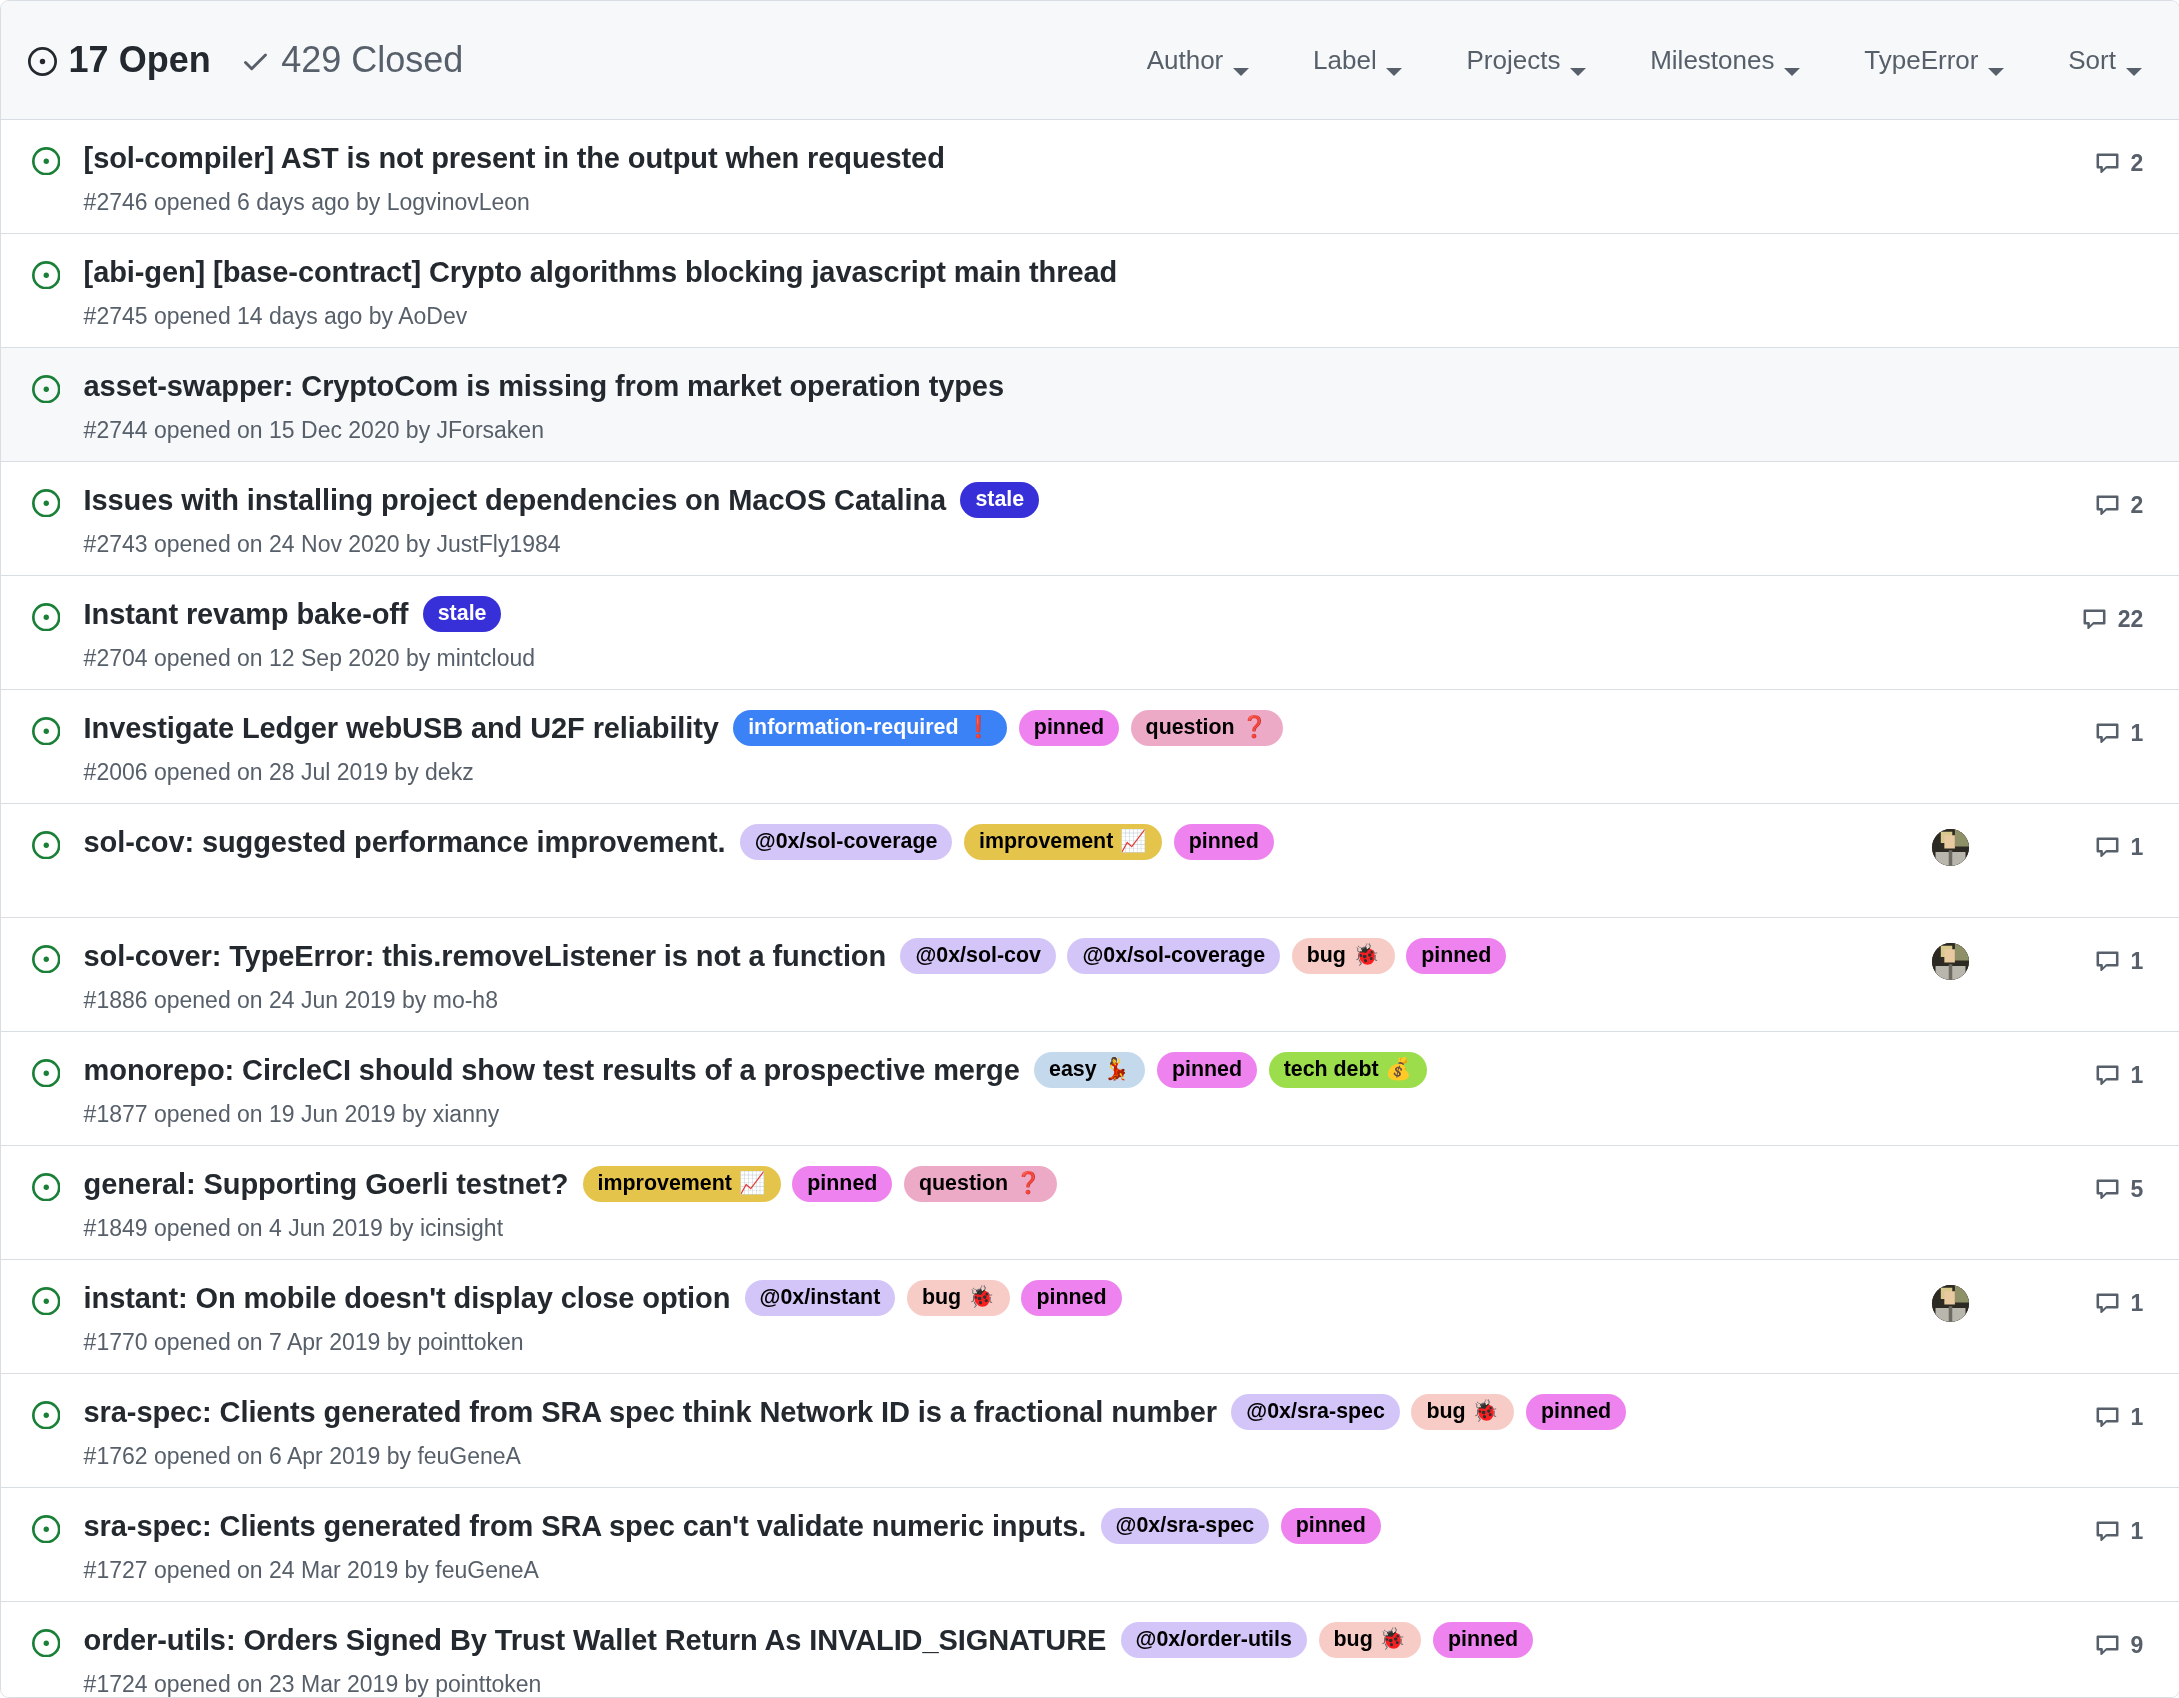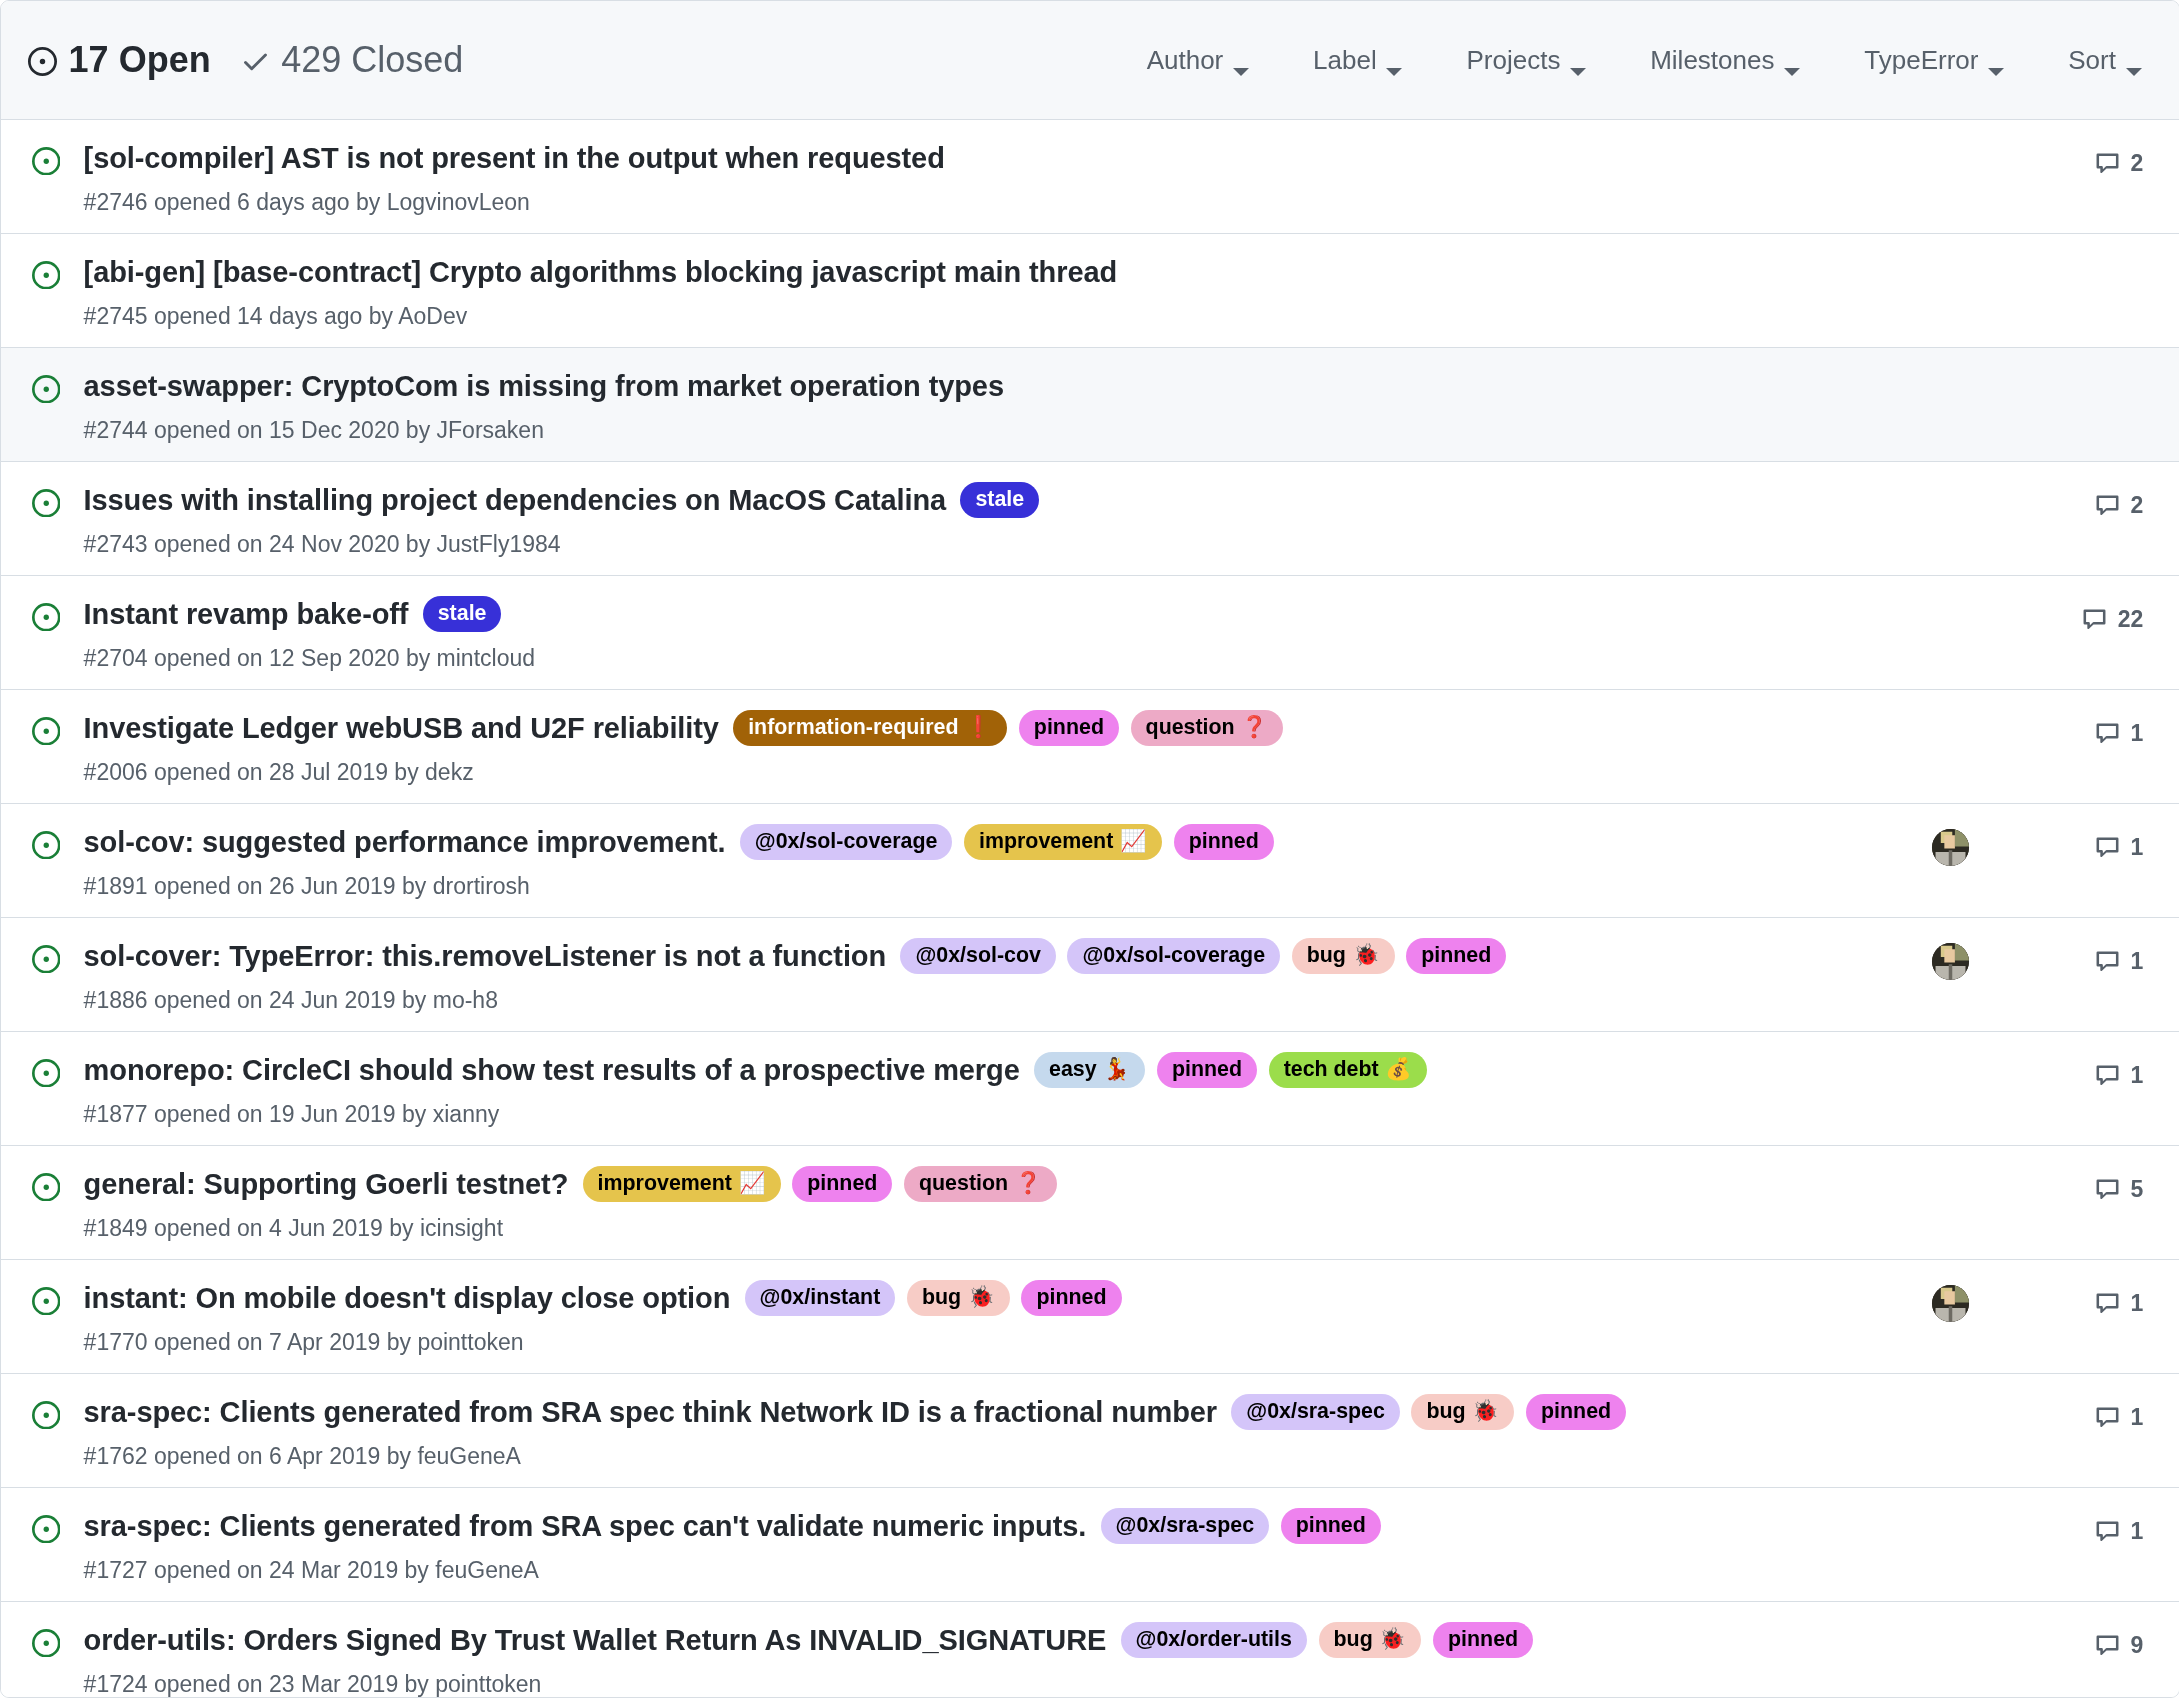--- a/index.html
+++ b/index.html
@@ -470,21 +470,21 @@
         <div class="row-icon">
           <span class="icon-issue-open"><svg viewBox="0 0 16 16" width="28.5" height="28.5" fill="#1a7f37">
               <path d="M8 9.5a1.5 1.5 0 1 0 0-3 1.5 1.5 0 0 0 0 3Z"></path>
               <path d="M8 0a8 8 0 1 1 0 16A8 8 0 0 1 8 0ZM1.5 8a6.5 6.5 0 1 0 13 0 6.5 6.5 0 0 0-13 0Z"></path>
             </svg></span>
         </div>
         <div class="row-main">
           <div class="title-line">
             <a class="issue-title">Investigate Ledger webUSB and U2F reliability</a>
             <span class="labels">
-              <span class="label-chip" style="background: #a16207; color: rgb(255, 255, 255);">
+              <span class="label-chip" style="background: #3b82f6; color: rgb(255, 255, 255);">
                 <span>information-required</span>
                 <span>❗</span>
               </span>
               <span class="label-chip" style="background: rgb(238, 130, 238); color: rgb(0, 0, 0);">
                 <span>pinned</span>
               </span>
               <span class="label-chip" style="background: rgb(237, 170, 198); color: rgb(0, 0, 0);">
                 <span>question</span>
                 <span>❓</span>
               </span>
@@ -529,21 +529,20 @@
               </span>
               <span class="label-chip" style="background: rgb(229, 196, 76); color: rgb(0, 0, 0);">
                 <span>improvement</span>
                 <span>📈</span>
               </span>
               <span class="label-chip" style="background: rgb(238, 130, 238); color: rgb(0, 0, 0);">
                 <span>pinned</span>
               </span>
             </span>
           </div>
-          <div class="meta-line">#1891 opened on 26 Jun 2019 by drortirosh</div>
         </div>
         <div class="row-right">
           <div class="avatar-slot">
             <span class="avatar">
               <svg viewBox="0 0 42 42" width="37" height="37">
                 <path fill="#2c2a22" d="M0 0h42v42H0z"></path>
                 <path fill="#8e9168" d="M26 0h16v20H26z"></path>
                 <path fill="#d9c98c" d="M10 3h13v13H10z"></path>
                 <path fill="#b9b6ad" d="M4 26h34v16H4z"></path>
                 <path fill="#e8c9a0" d="M14 7h12v15H14z"></path>

